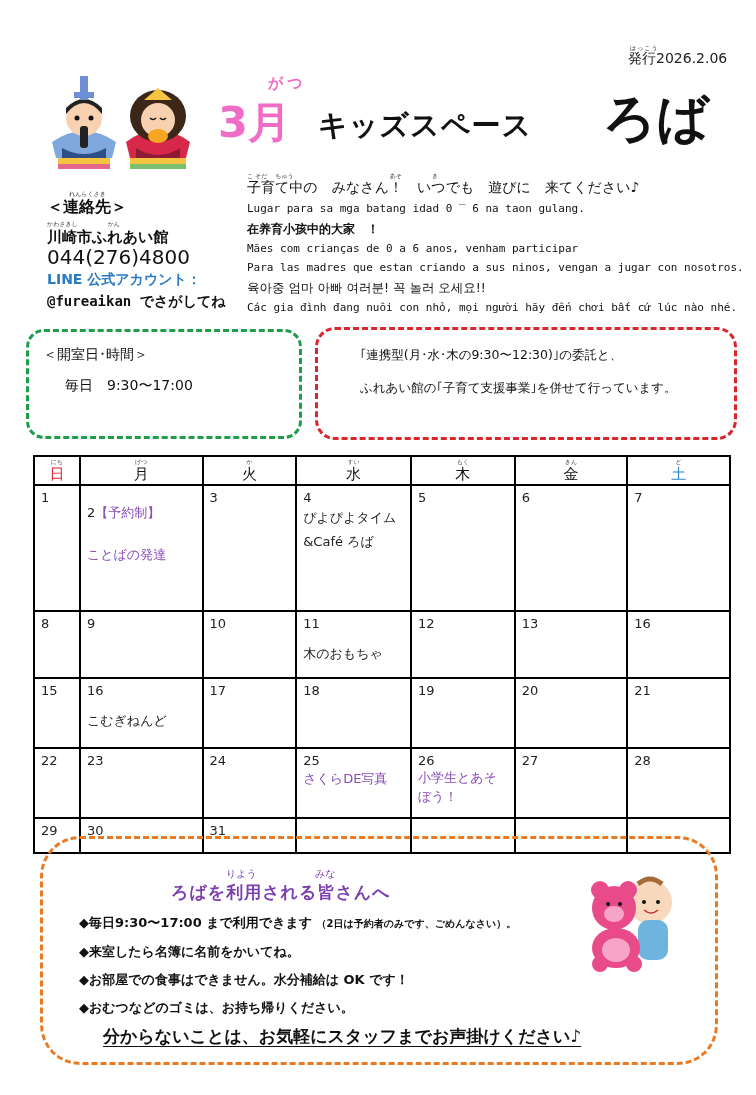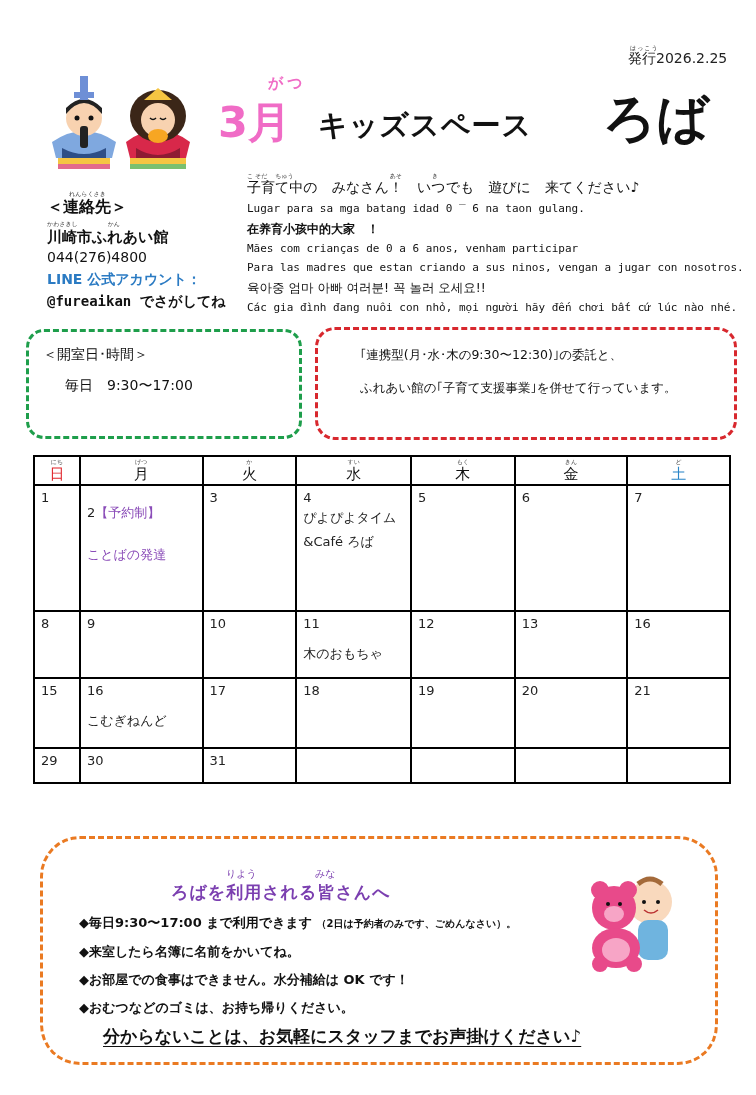--- a/index.html
+++ b/index.html
@@ -13,21 +13,21 @@
 
   .title { left: 218px; top: 78px; height: 80px; white-space: nowrap; }
   .title .month { color: #f06cc6; font-size: 43px; font-weight: bold; position: absolute; left: 0; top: 16px; }
   .title .gatsu { color: #f06cc6; font-size: 15px; font-weight: bold; position: absolute; left: 50px; top: -4px; letter-spacing: 4px; }
   .title .kids { font-size: 29px; font-weight: bold; position: absolute; left: 100px; top: 28px; letter-spacing: 1px; }
   .title .roba { font-size: 52px; font-weight: bold; position: absolute; left: 385px; top: 6px; }
 
   .contact { left: 47px; top: 190px; }
   .contact .ruby { font-size: 6px; color: #333; display: block; height: 8px; }
   .contact .h { font-size: 16px; font-weight: bold; line-height: 18px; }
-  .contact .line { font-size: 14px; line-height: 22px; }
+  .contact .line { font-size: 20px; line-height: 22px; }
   .contact .line-label { color: #2b7bc3; font-weight: bold; font-size: 14px; line-height: 22px; }
   .contact .handle { font-size: 14px; font-weight: bold; line-height: 22px; font-family: "DejaVu Sans Mono", monospace; }
 
   .greet { left: 247px; top: 172px; width: 505px; }
   .greet .ja { font-size: 14px; line-height: 18px; margin-bottom: 3px; }
   .greet .ml { font-family: "DejaVu Sans Mono", monospace; font-size: 11px; line-height: 19.5px; white-space: nowrap; }
   .greet .zh { font-size: 12px; font-weight: bold; line-height: 20px; }
   .greet .ko { font-size: 12.5px; line-height: 20px; }
 
   .box-hours { left: 26px; top: 329px; width: 276px; height: 110px; border: 3px dashed #1e9e4b; border-radius: 18px; padding: 12px 0 0 14px; }
@@ -59,21 +59,21 @@
   .notice li { font-size: 13px; font-weight: bold; line-height: 28px; }
   .notice li small { font-size: 10px; font-weight: bold; }
   .notice .footer { position: absolute; left: 60px; top: 186px; font-size: 17px; font-weight: bold; text-decoration: underline; text-underline-offset: 4px; }
   .bear { left: 578px; top: 872px; width: 110px; height: 100px; }
 </style>
 </head>
 <body>
 
 <div class="abs pub-date">
   <span class="ruby">はっこう</span>
-  <span>発行2026.2.25</span>
+  <span>発行2026.2.06</span>
 </div>
 
 <svg class="abs dolls" viewBox="0 0 156 104">
 
   <rect x="14" y="84" width="52" height="14" fill="#f5c542"></rect>
   <rect x="14" y="94" width="52" height="5" fill="#e36a8b"></rect>
   <path d="M8 72 Q40 50 72 72 L68 88 L12 88 Z" fill="#7fa8df"></path>
   <path d="M18 78 Q40 90 62 78 L62 88 L18 88 Z" fill="#2d4e86"></path>
   <circle cx="40" cy="48" r="18" fill="#f8d2b0"></circle>
   <path d="M22 44 Q40 22 58 44 L58 38 Q40 20 22 38 Z" fill="#222"></path>
@@ -163,20 +163,29 @@
     <td class="sat"><span>16</span></td>
   </tr>
   <tr class="row3">
     <td class="sun"><span>15</span></td>
     <td><span>16</span><span class="ev" style="margin-top:12px">こむぎねんど</span></td>
     <td><span>17</span></td>
     <td><span>18</span></td>
     <td><span>19</span></td>
     <td class="sun"><span>20</span></td>
     <td class="sat"><span>21</span></td>
+  </tr>
+  <tr class="row4">
+    <td class="sun"><span>22</span></td>
+    <td><span>23</span></td>
+    <td><span>24</span></td>
+    <td><span>25</span><span class="ev purple" style="margin-top:0">さくらDE写真</span></td>
+    <td><span>26</span><span class="ev purple" style="margin-top:0;line-height:19px">小学生とあそぼう！</span></td>
+    <td><span>27</span></td>
+    <td class="sat"><span>28</span></td>
   </tr>
   <tr class="row5">
     <td class="sun"><span>29</span></td>
     <td><span>30</span></td>
     <td><span>31</span></td>
     <td></td>
     <td></td>
     <td></td>
     <td></td>
   </tr>

